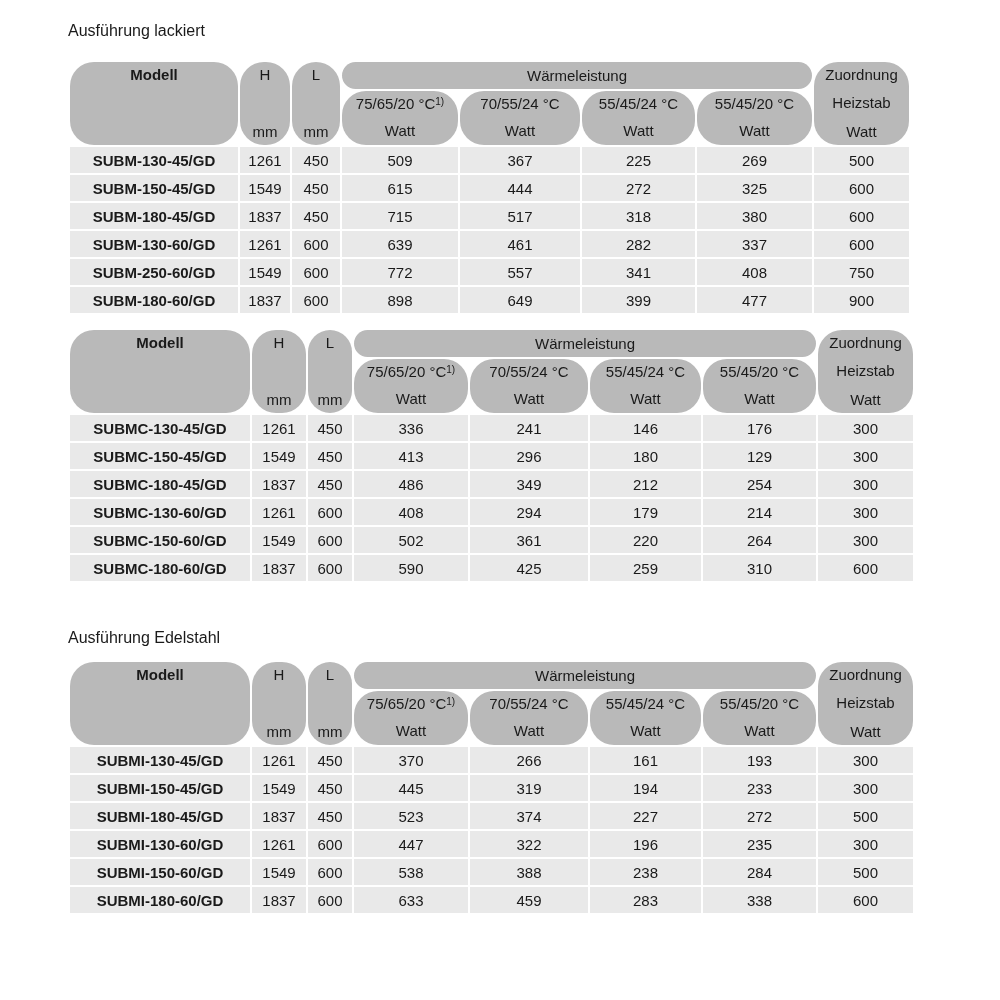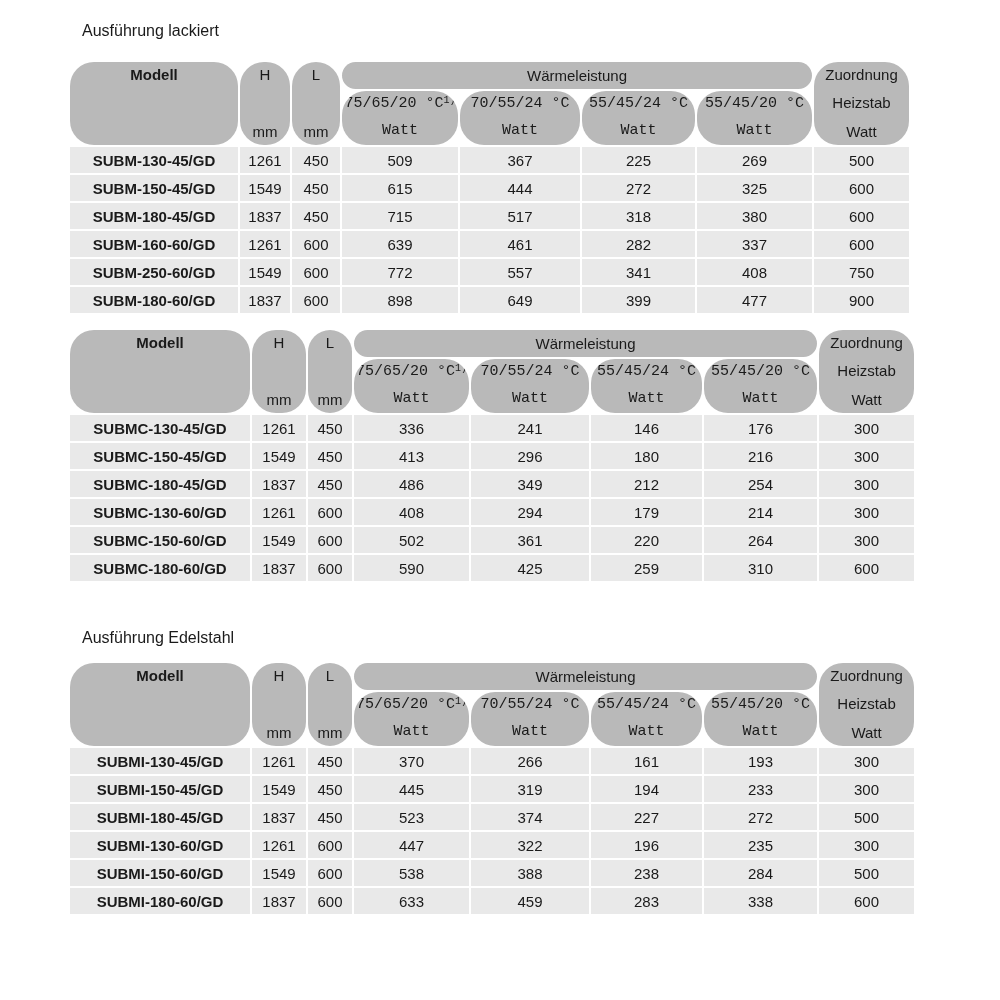--- a/index.html
+++ b/index.html
@@ -22,21 +22,21 @@
   .page-title {
     font-size: 16px;
     font-weight: bold;
     line-height: 18px;
     margin: 0;
   }
   .caption {
     font-size: 16px;
     font-weight: normal;
     line-height: 18px;
-    margin: 14px;
+    margin: 0;
   }
   .caption.c1 { margin-top: 14px; }
   .caption.c2 { margin-top: 45px; }
   .caption.c3 { margin-top: 46px; }
 
   table.data {
     border-collapse: separate;
     border-spacing: 2px;
     table-layout: fixed;
     margin-top: 13px;
@@ -50,21 +50,21 @@
     text-align: center;
     vertical-align: middle;
     overflow: hidden;
     white-space: nowrap;
   }
   th { background: var(--header-bg); border-radius: 24px; }
   td { background: var(--row-bg); height: 26px; }
   td.model { font-weight: bold; margin-left: 24px; }
 
   tr.hdr-top th.group { height: 27px; }
-  tr.hdr-sub th { height: 54px; font-family: Liberation Mono, monospace; }
+  tr.hdr-sub th { height: 54px; }
 
   .stack {
     height: 82px;
     display: flex;
     flex-direction: column;
     justify-content: space-between;
     align-items: center;
     padding: 3px 0 4px;
     line-height: 18px;
   }
@@ -201,21 +201,21 @@
           <td class="model">SUBM-180-45/GD</td>
           <td>1837</td>
           <td>450</td>
           <td>715</td>
           <td>517</td>
           <td>318</td>
           <td>380</td>
           <td>600</td>
         </tr>
         <tr>
-          <td class="model">SUBM-160-60/GD</td>
+          <td class="model">SUBM-130-60/GD</td>
           <td>1261</td>
           <td>600</td>
           <td>639</td>
           <td>461</td>
           <td>282</td>
           <td>337</td>
           <td>600</td>
         </tr>
         <tr>
           <td class="model">SUBM-250-60/GD</td>
@@ -317,21 +317,21 @@
           <td>176</td>
           <td>300</td>
         </tr>
         <tr>
           <td class="model">SUBMC-150-45/GD</td>
           <td>1549</td>
           <td>450</td>
           <td>413</td>
           <td>296</td>
           <td>180</td>
-          <td>216</td>
+          <td>129</td>
           <td>300</td>
         </tr>
         <tr>
           <td class="model">SUBMC-180-45/GD</td>
           <td>1837</td>
           <td>450</td>
           <td>486</td>
           <td>349</td>
           <td>212</td>
           <td>254</td>

